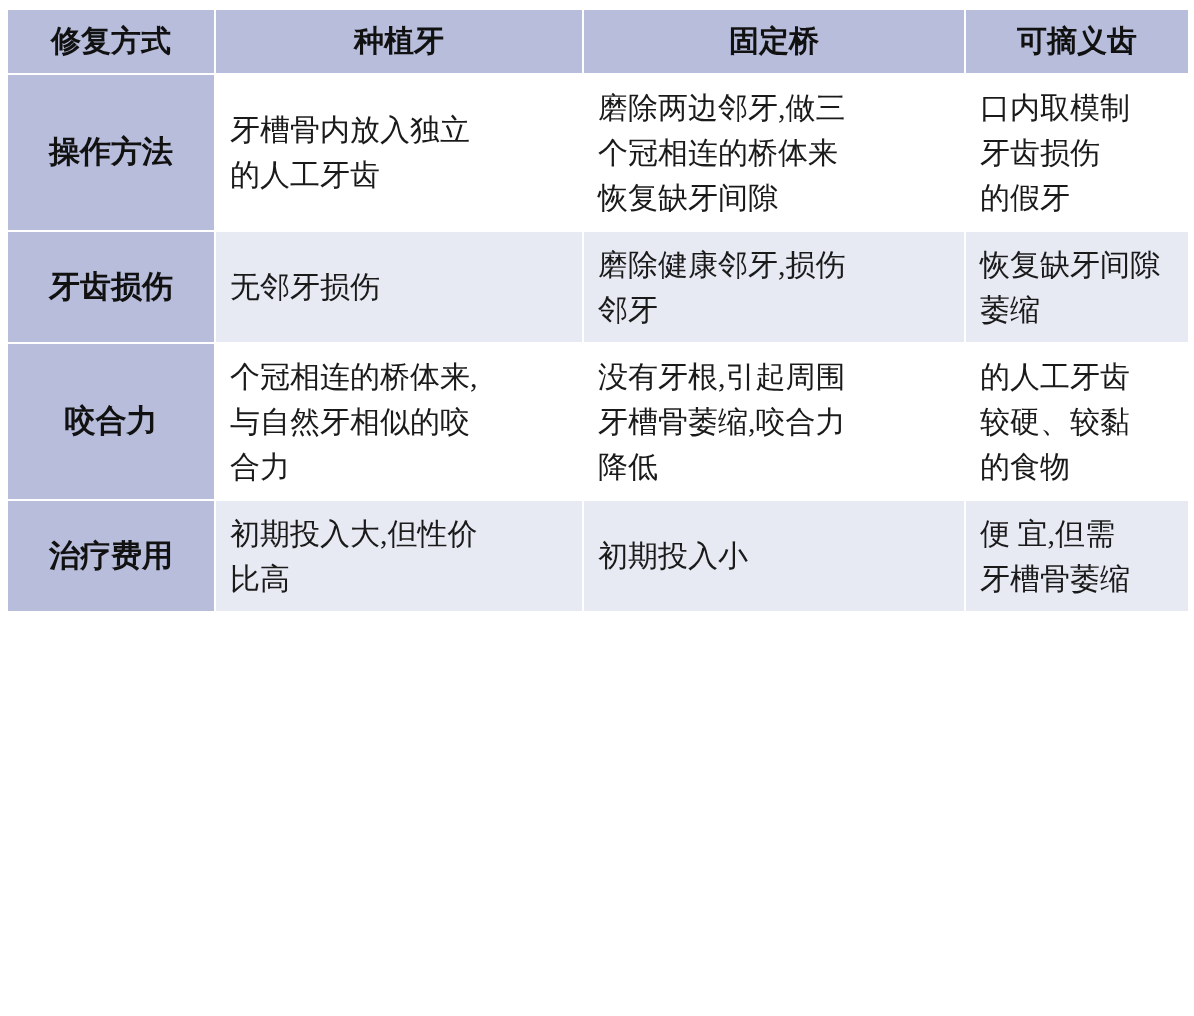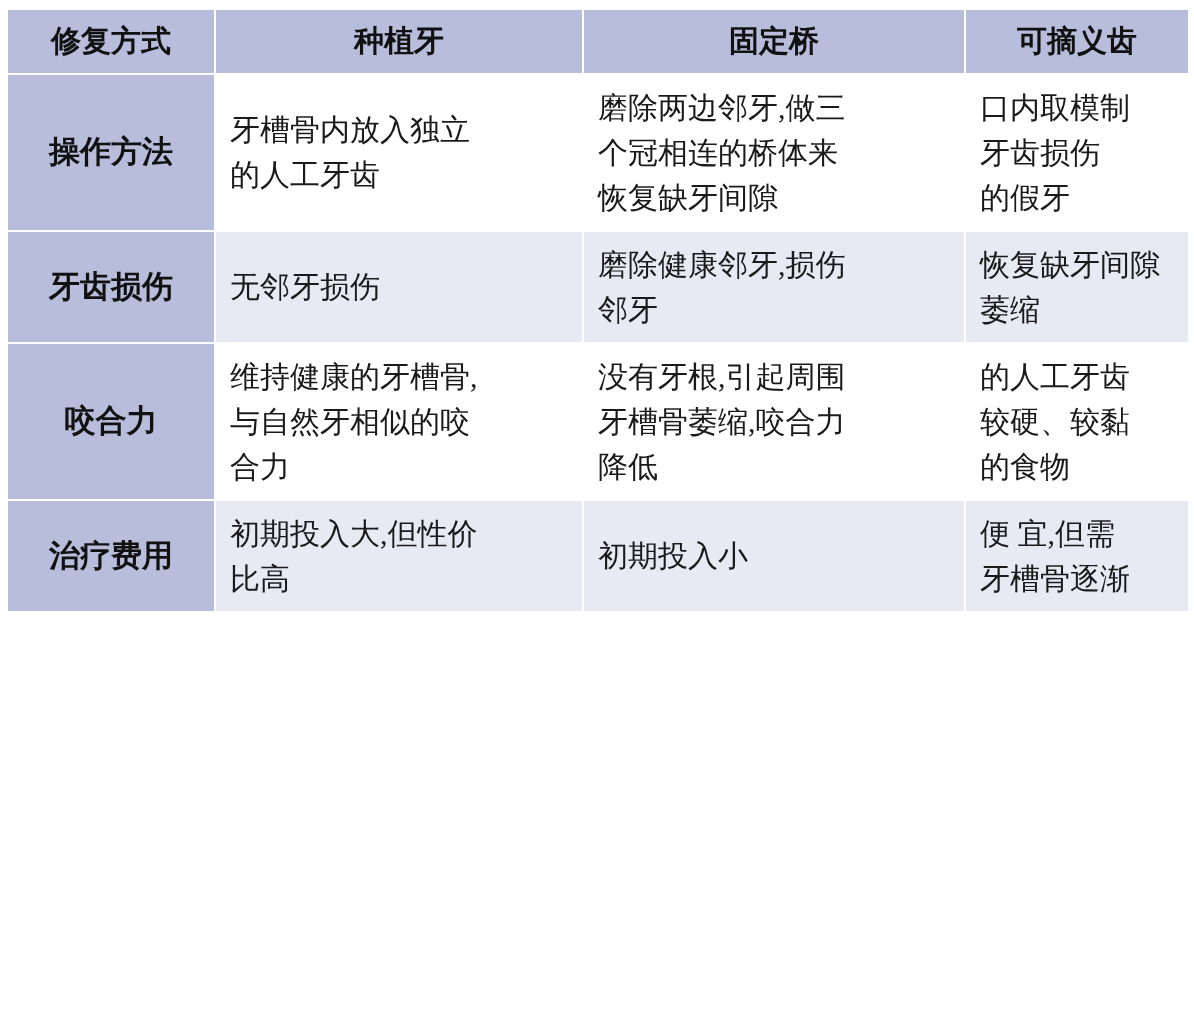--- a/index.html
+++ b/index.html
@@ -120,21 +120,21 @@
 邻牙</span>
           </td>
         <td class="wide">
             <span class="cell-text">恢复缺牙间隙
 萎缩</span>
           </td>
       </tr>
       <tr class="plain">
         <th class="rowlabel">咬合力</th>
         <td class="wide">
-            <span class="cell-text">维持健康的牙槽骨,
+            <span class="cell-text">个冠相连的桥体来,
 与自然牙相似的咬
 合力</span>
           </td>
         <td class="wide">
             <span class="cell-text">没有牙根,引起周围
 牙槽骨萎缩,咬合力
 降低</span>
           </td>
         <td class="wide">
             <span class="cell-text">的人工牙齿
@@ -146,18 +146,18 @@
         <th class="rowlabel">治疗费用</th>
         <td class="wide">
             <span class="cell-text">初期投入大,但性价
 比高</span>
           </td>
         <td class="wide">
             <span class="cell-text">初期投入小</span>
           </td>
         <td class="wide">
             <span class="cell-text">便 宜,但需
-牙槽骨逐渐</span>
+牙槽骨萎缩</span>
           </td>
       </tr>
     </tbody>
   </table>
 </div>
 
 </body></html>

